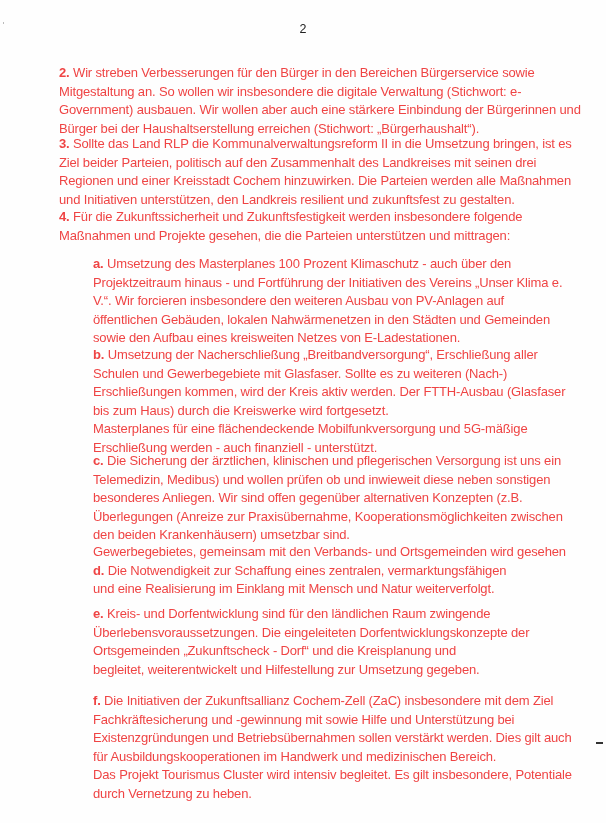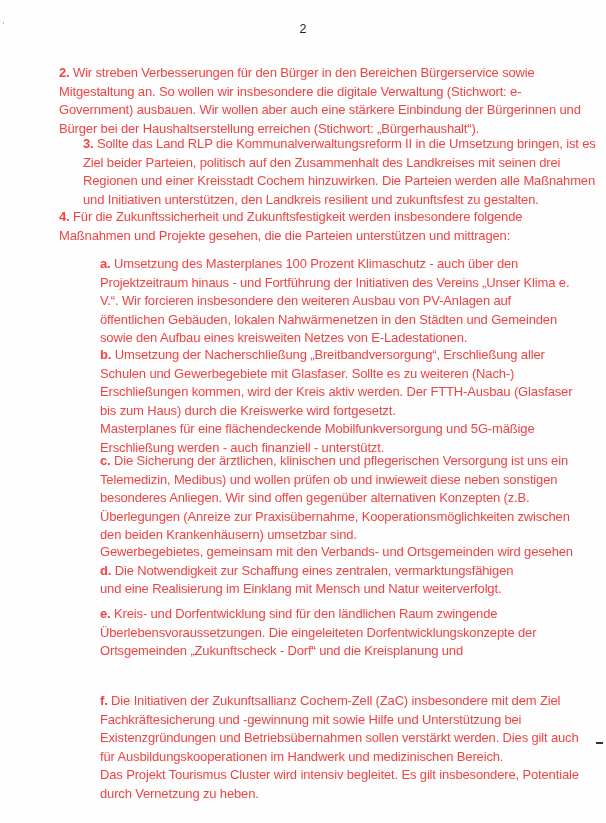--- a/index.html
+++ b/index.html
@@ -40,21 +40,21 @@
       margin: 0;
     }
     .para .num {
       font-weight: bold;
     }
     .para .line {
       display: block;
       white-space: nowrap;
     }
     .main { left: 59px; width: 500px; }
-    .sub  { left: 100px; width: 450px; }
+    .sub  { left: 93px; width: 450px; }
     .dash-mark {
       position: absolute;
       left: 596px;
       top: 742px;
       width: 7px;
       height: 2px;
       background: #333;
     }
     .scan-dot {
       position: absolute;
@@ -73,21 +73,21 @@
 
   <div class="page-number">2</div>
 
   <p class="para main" style="top:64px;">
     <span class="line"><span class="num">2.</span><span> Wir streben Verbesserungen für den Bürger in den Bereichen Bürgerservice sowie</span></span>
     <span class="line">Mitgestaltung an. So wollen wir insbesondere die digitale Verwaltung (Stichwort: e-</span>
     <span class="line">Government) ausbauen. Wir wollen aber auch eine stärkere Einbindung der Bürgerinnen und</span>
     <span class="line">Bürger bei der Haushaltserstellung erreichen (Stichwort: „Bürgerhaushalt“).</span>
   </p>
 
-  <p class="para main" style="top:135px;margin-left:24px;">
+  <p class="para main" style="top:135px;">
     <span class="line"><span class="num">3.</span><span> Sollte das Land RLP die Kommunalverwaltungsreform II in die Umsetzung bringen, ist es</span></span>
     <span class="line">Ziel beider Parteien, politisch auf den Zusammenhalt des Landkreises mit seinen drei</span>
     <span class="line">Regionen und einer Kreisstadt Cochem hinzuwirken. Die Parteien werden alle Maßnahmen</span>
     <span class="line">und Initiativen unterstützen, den Landkreis resilient und zukunftsfest zu gestalten.</span>
   </p>
 
   <p class="para main" style="top:208px;">
     <span class="line"><span class="num">4.</span><span> Für die Zukunftssicherheit und Zukunftsfestigkeit werden insbesondere folgende</span></span>
     <span class="line">Maßnahmen und Projekte gesehen, die die Parteien unterstützen und mittragen:</span>
   </p>
@@ -120,20 +120,21 @@
   <p class="para sub" style="top:543px;">
     <span class="line">Gewerbegebietes, gemeinsam mit den Verbands- und Ortsgemeinden wird gesehen</span>
     <span class="line"><span class="num">d.</span><span> Die Notwendigkeit zur Schaffung eines zentralen, vermarktungsfähigen</span></span>
     <span class="line">und eine Realisierung im Einklang mit Mensch und Natur weiterverfolgt.</span>
   </p>
 
   <p class="para sub" style="top:605px;">
     <span class="line"><span class="num">e.</span><span> Kreis- und Dorfentwicklung sind für den ländlichen Raum zwingende</span></span>
     <span class="line">Überlebensvoraussetzungen. Die eingeleiteten Dorfentwicklungskonzepte der</span>
     <span class="line">Ortsgemeinden „Zukunftscheck - Dorf“ und die Kreisplanung und</span>
+    <span class="line">begleitet, weiterentwickelt und Hilfestellung zur Umsetzung gegeben.</span>
   </p>
 
   <p class="para sub" style="top:692px;">
     <span class="line"><span class="num">f.</span><span> Die Initiativen der Zukunftsallianz Cochem-Zell (ZaC) insbesondere mit dem Ziel</span></span>
     <span class="line">Fachkräftesicherung und -gewinnung mit sowie Hilfe und Unterstützung bei</span>
     <span class="line">Existenzgründungen und Betriebsübernahmen sollen verstärkt werden. Dies gilt auch</span>
     <span class="line">für Ausbildungskooperationen im Handwerk und medizinischen Bereich.</span>
     <span class="line">Das Projekt Tourismus Cluster wird intensiv begleitet. Es gilt insbesondere, Potentiale</span>
     <span class="line">durch Vernetzung zu heben.</span>
   </p>

